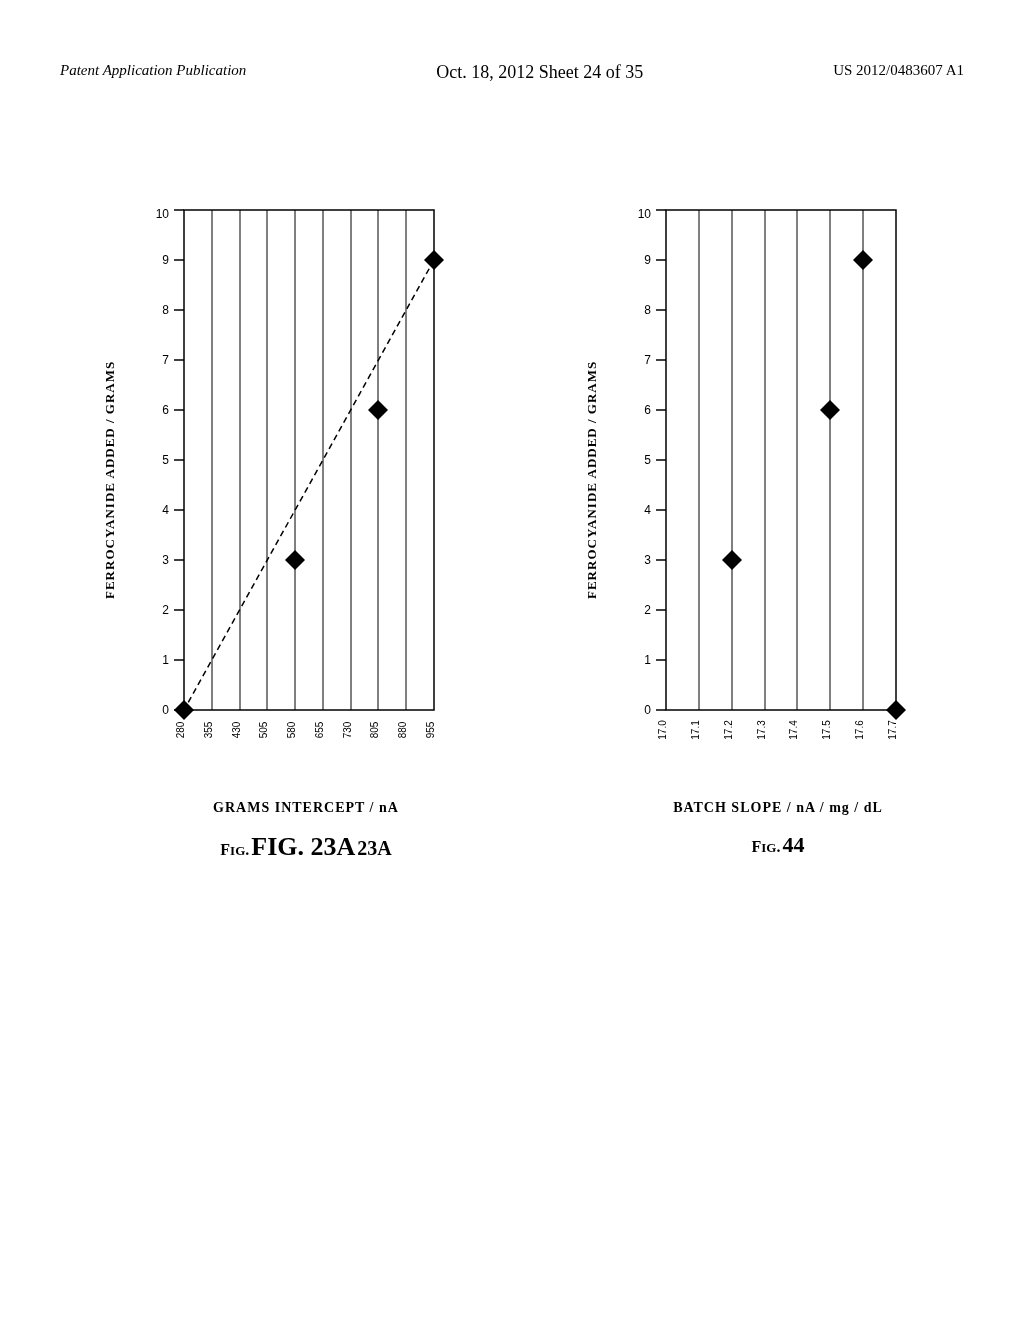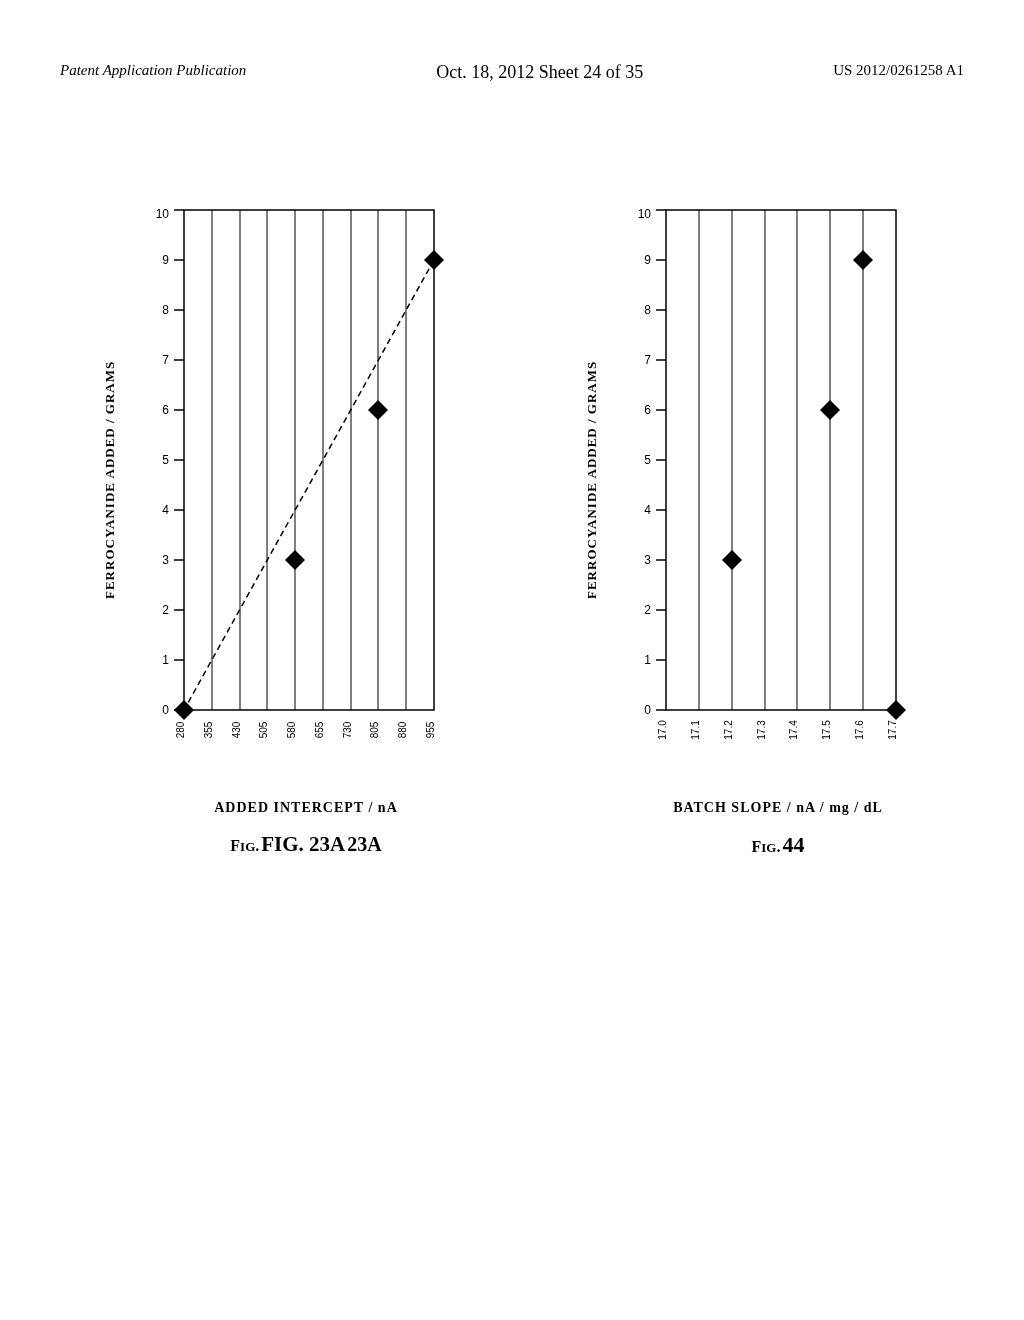--- a/index.html
+++ b/index.html
@@ -38,21 +38,21 @@
     }
   </style>
 </head>
 <body>
 
 <div class="page">
 
   <div class="header">
     <span class="header-left">Patent Application Publication</span>
     <span class="header-center">Oct. 18, 2012  Sheet 24 of 35</span>
-    <span class="header-right">US 2012/0261258 A1</span>
+    <span class="header-right">US 2012/0483607 A1</span>
   </div>
 
   <div style="position:absolute; top:200px; left:50px; right:50px; display:flex; gap:20px; align-items:flex-start;">
 
     <div style="display:flex; flex-direction:column; align-items:center; flex:1;">
       <div style="display:flex; align-items:stretch;">
 
         <div style="writing-mode:vertical-rl; transform:rotate(180deg); font-size:13px; font-weight:bold; letter-spacing:1px; display:flex; align-items:center; justify-content:center; min-width:24px; margin-right:2px;">
           <span>FERROCYANIDE ADDED / GRAMS</span>
         </div>
@@ -111,26 +111,26 @@
 
           <polygon points="254,200 264,210 254,220 244,210" fill="#000"></polygon>
 
           <polygon points="171,350 181,360 171,370 161,360" fill="#000"></polygon>
 
           <polygon points="60,500 70,510 60,520 50,510" fill="#000"></polygon>
         </svg>
       </div>
 
       <div style="font-size:14px; font-weight:bold; letter-spacing:1px; margin-top:40px; text-align:center; margin-left:60px;">
-        <span>ADDED INTERCEPT / nA</span>
+        <span>GRAMS INTERCEPT / nA</span>
       </div>
 
       <div style="font-size:22px; font-weight:bold; margin-top:16px; margin-left:60px; display:flex; align-items:baseline; gap:2px;">
         <span style="font-size:16px; font-weight:bold;">F<span style="font-size:13px;">IG</span>.</span>
-        <span style="font-size:21px; font-weight:bold;">FIG. 23A</span>
+        <span style="font-size:26px; font-weight:bold;">FIG. 23A</span>
         <span style="font-size:20px; font-weight:bold;font-family:Liberation Serif, serif;">23A</span>
       </div>
     </div>
 
     <div style="display:flex; flex-direction:column; align-items:center; flex:1;">
       <div style="display:flex; align-items:stretch;">
 
         <div style="writing-mode:vertical-rl; transform:rotate(180deg); font-size:13px; font-weight:bold; letter-spacing:1px; display:flex; align-items:center; justify-content:center; min-width:24px; margin-right:2px;">
           <span>FERROCYANIDE ADDED / GRAMS</span>
         </div>

